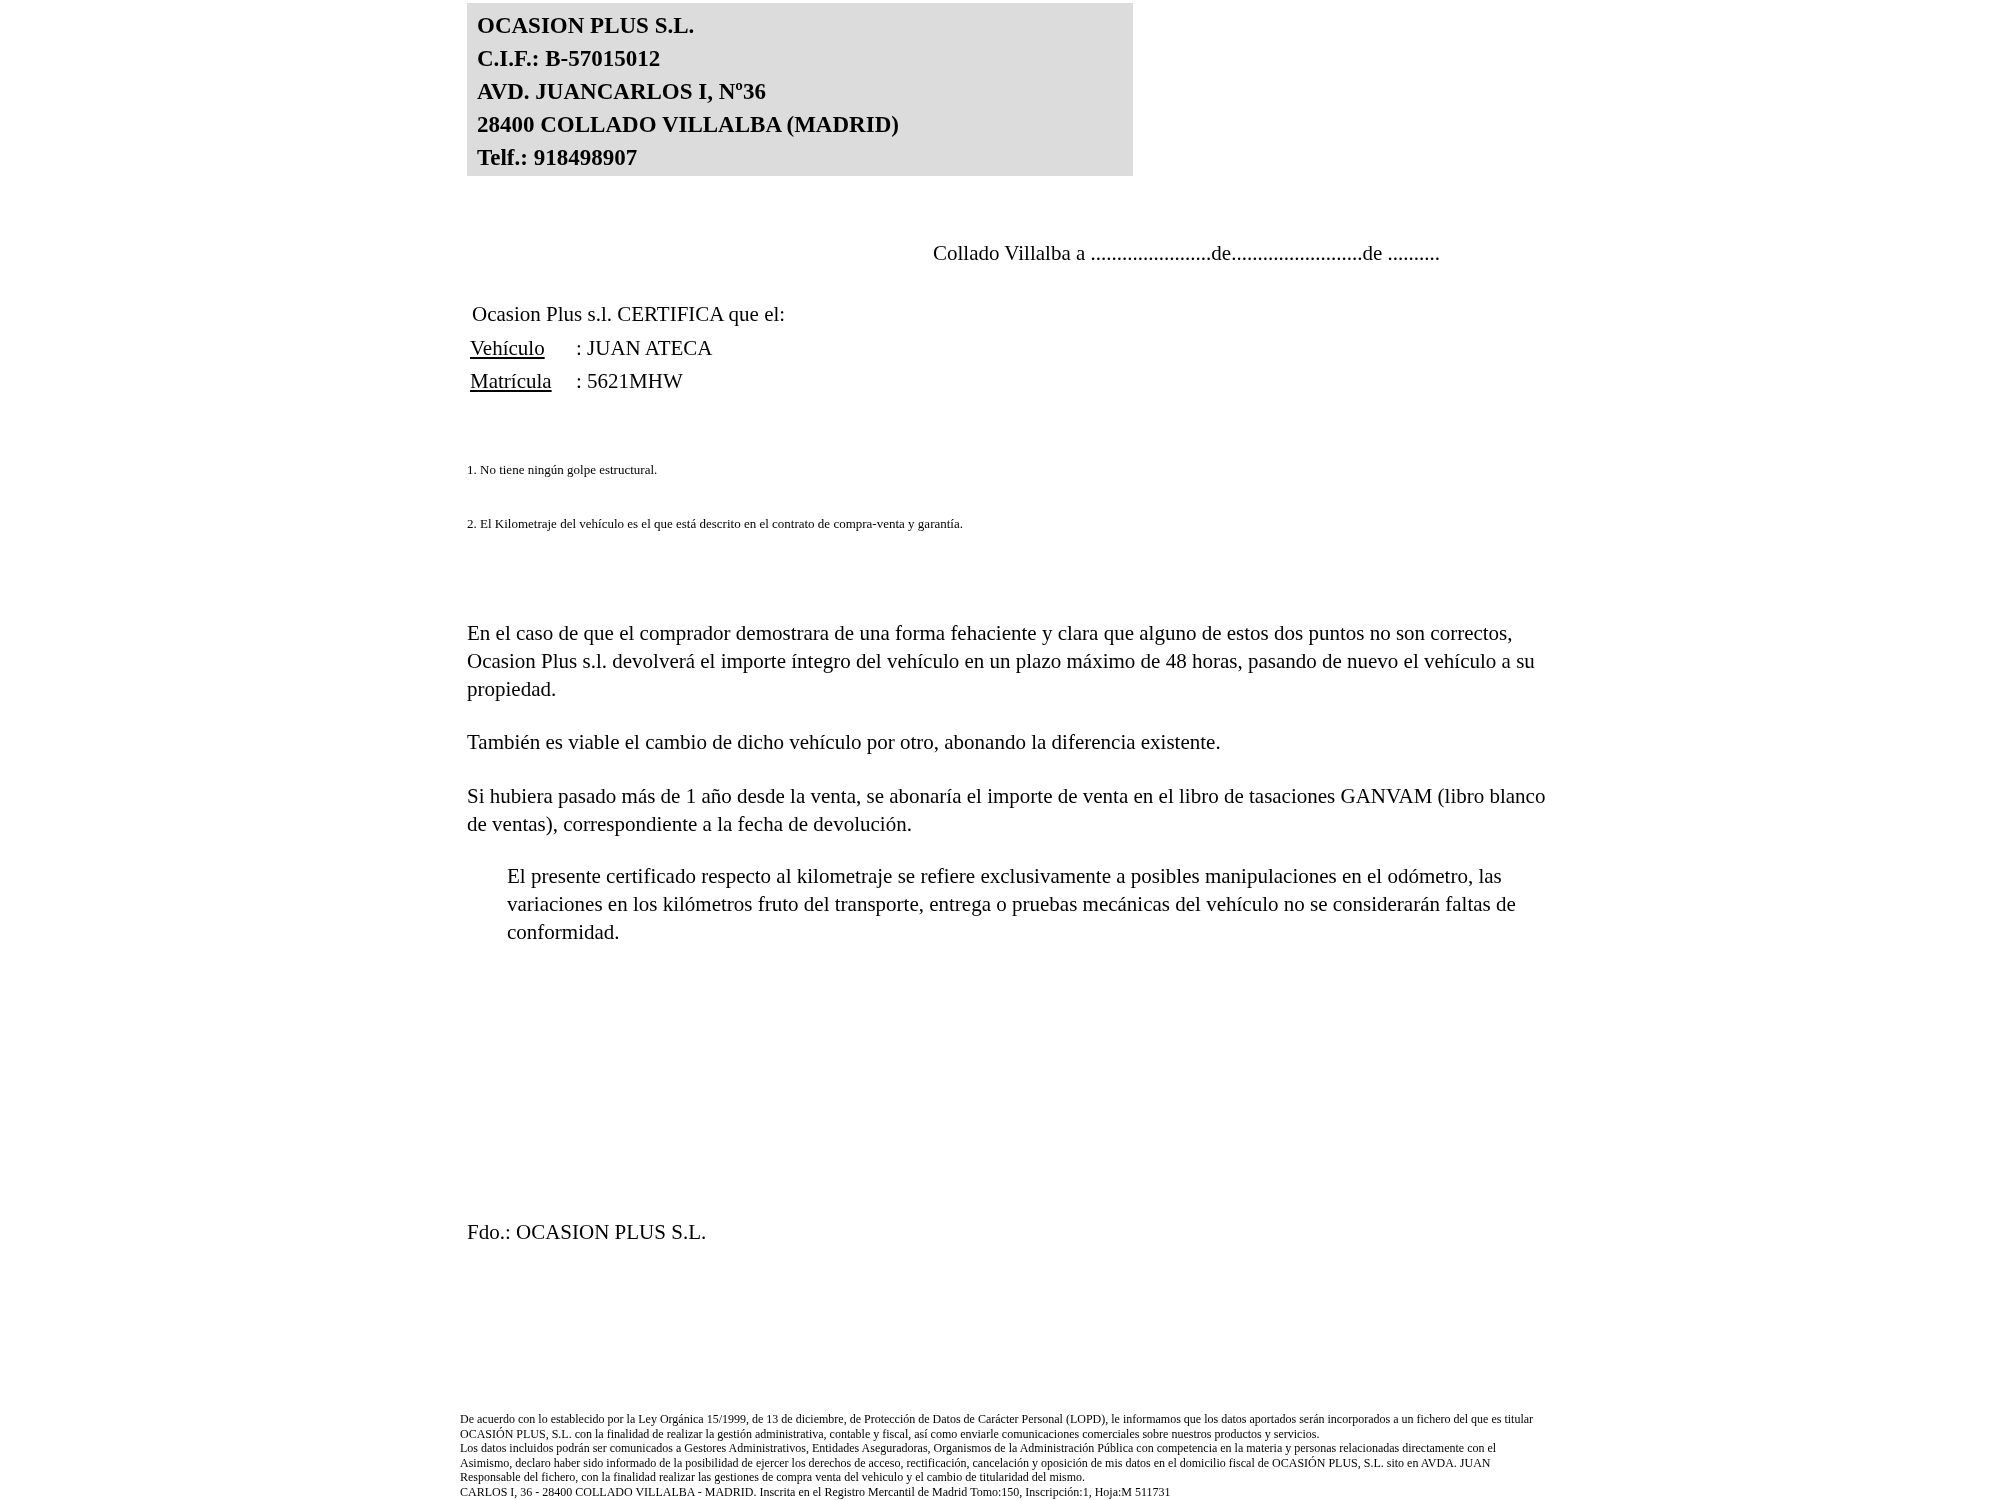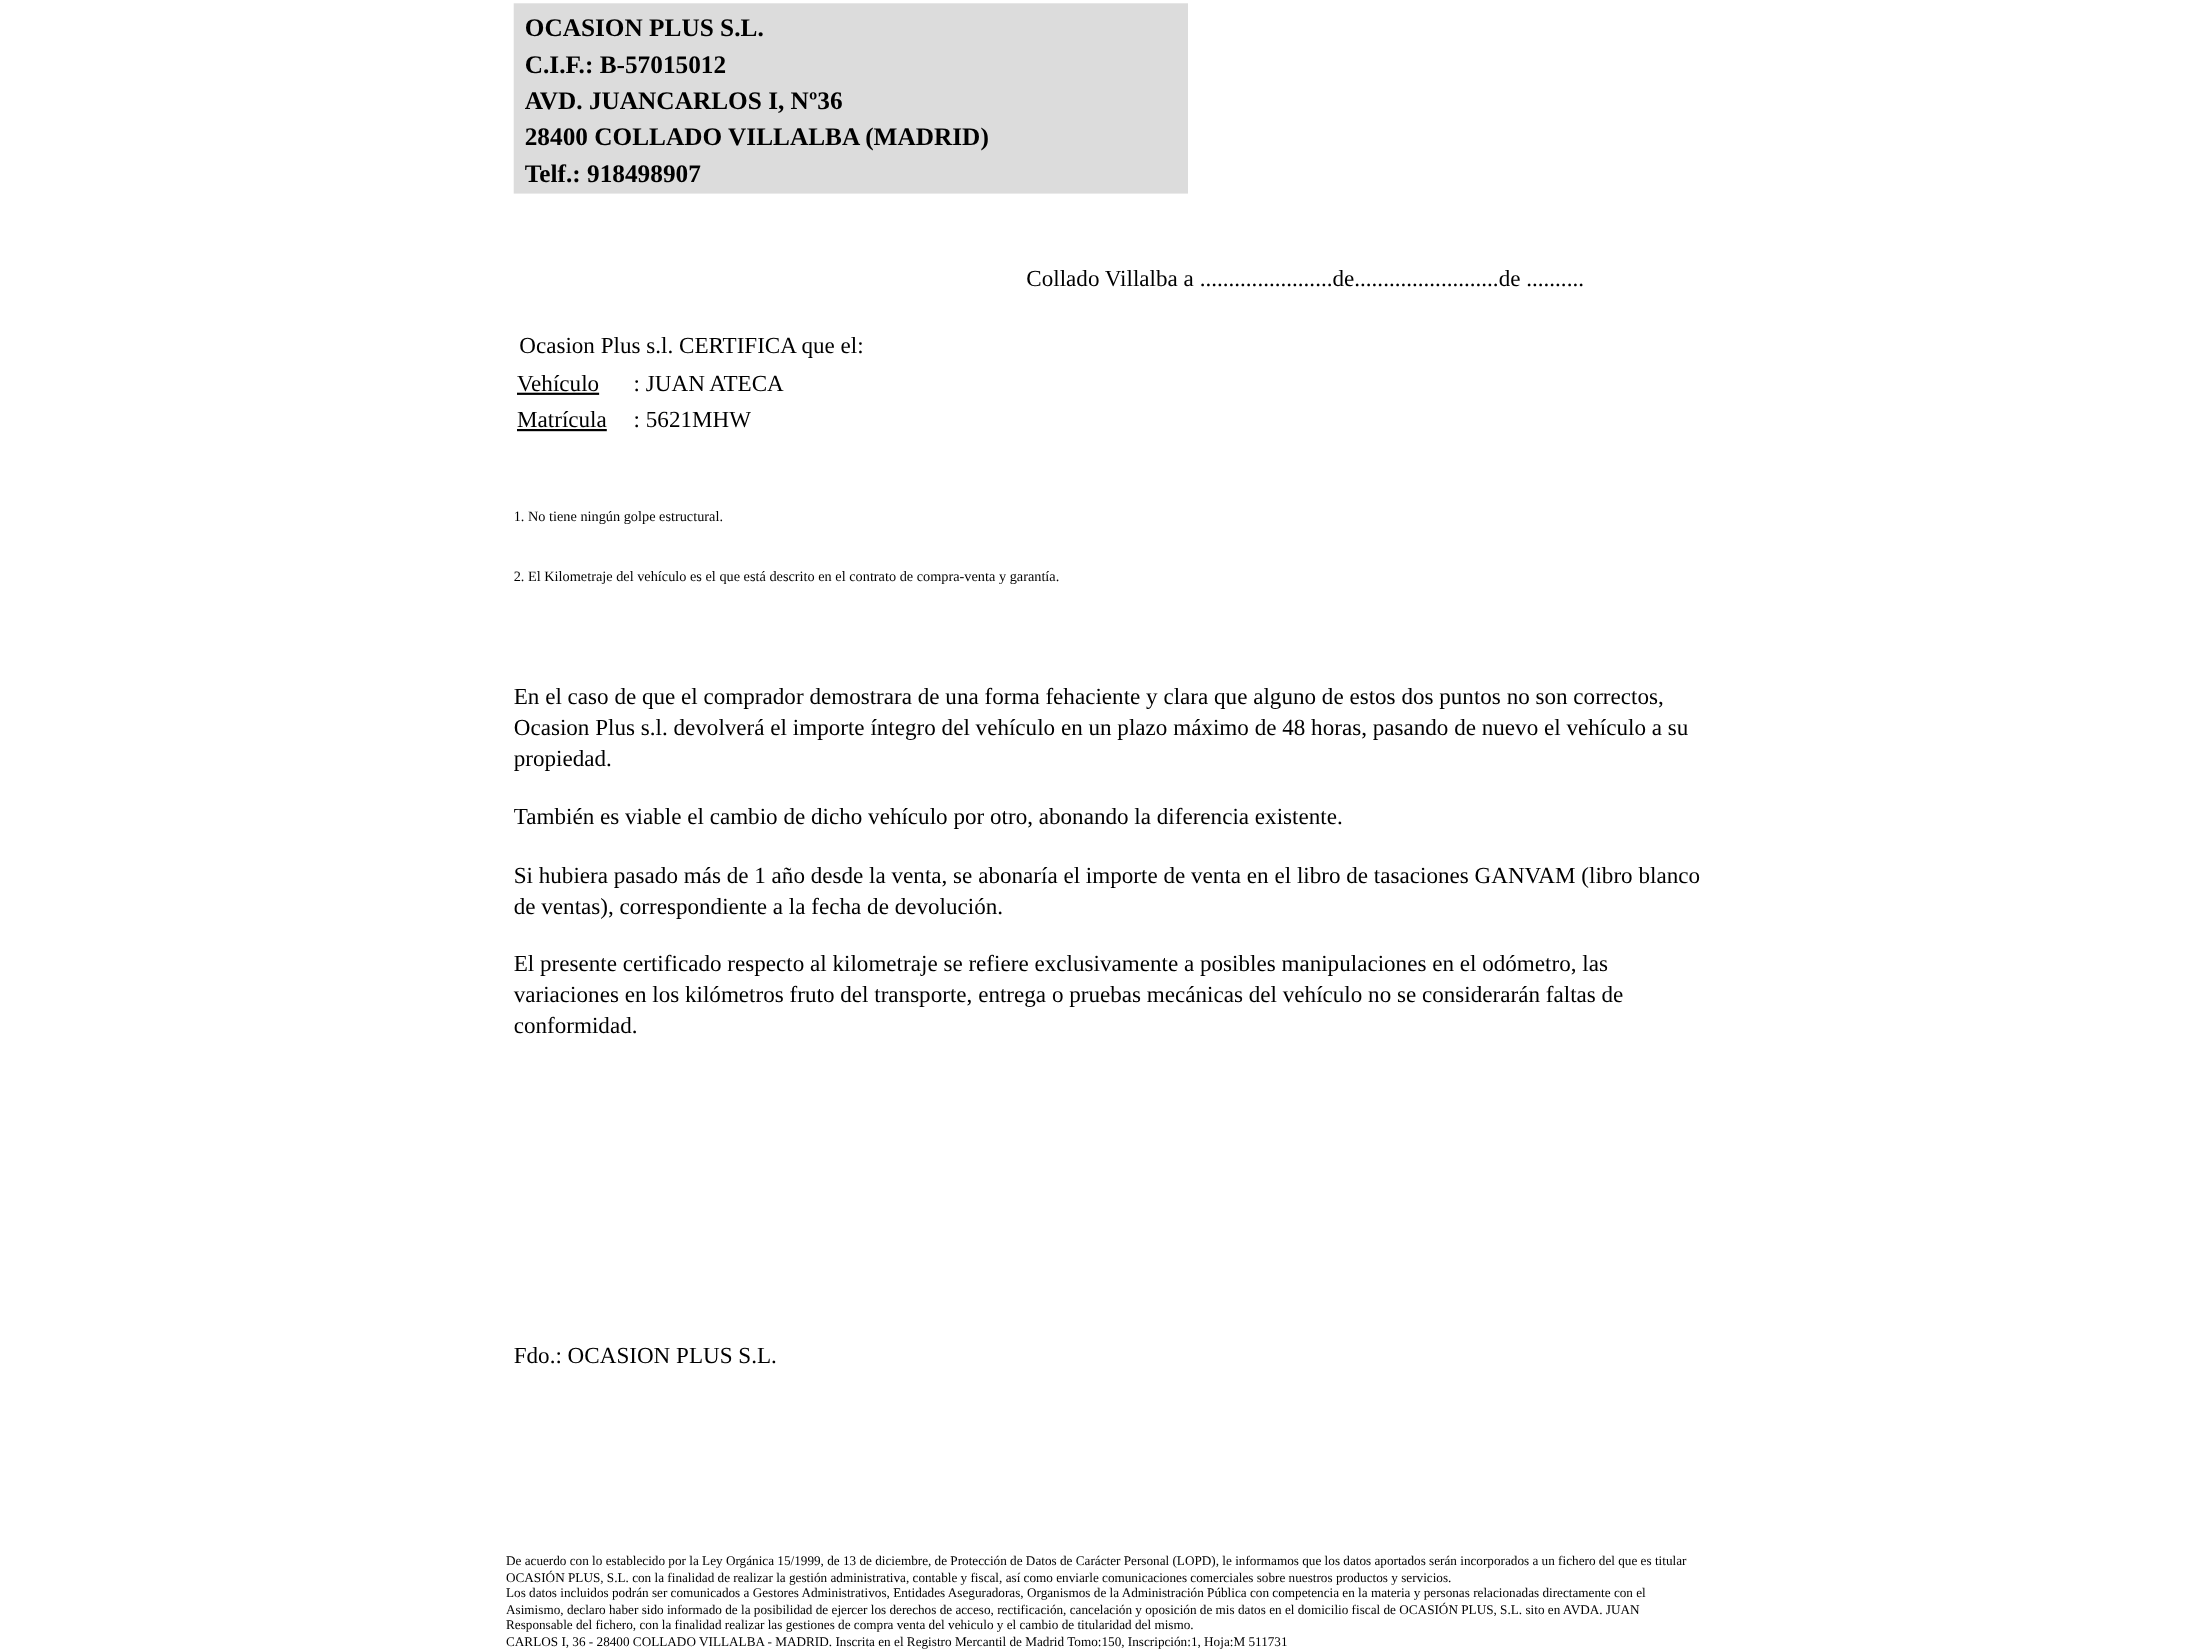--- a/index.html
+++ b/index.html
@@ -13,21 +13,21 @@
     height: 1500px;
     background: #ffffff;
     font-family: "Liberation Serif", "DejaVu Serif", serif;
     color: #000000;
     overflow: hidden;
   }
   .header-box {
     position: absolute;
     left: 467px;
     top: 3px;
-    width: 613px;
+    width: 666px;
     height: 173px;
     padding: 6px 0 0 10px;
     box-sizing: border-box;
   }
   .header-box .hline {
     font-weight: bold;
     font-size: 23px;
     line-height: 33px;
     white-space: nowrap;
   }
@@ -73,21 +73,21 @@
   .para {
     position: absolute;
     left: 467px;
     width: 1082px;
     font-size: 21px;
     line-height: 28px;
   }
   .para-1 { top: 619px; }
   .para-2 { top: 728px; }
   .para-3 { top: 782px; }
-  .para-4 { top: 862px; }
+  .para-4 { top: 862px; margin-left: 40px; }
   .signature {
     position: absolute;
     left: 467px;
     top: 1219px;
     font-size: 21px;
     line-height: 27px;
     white-space: nowrap;
   }
   .legal {
     position: absolute;

